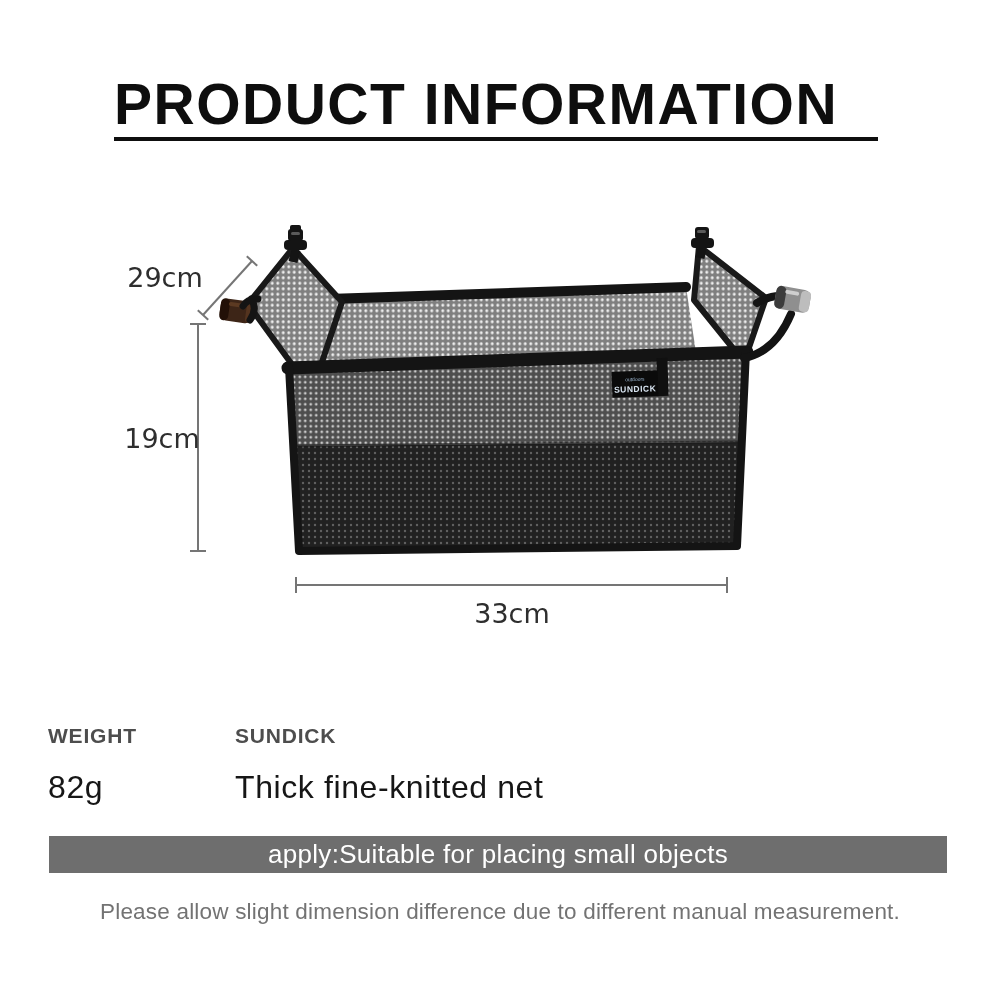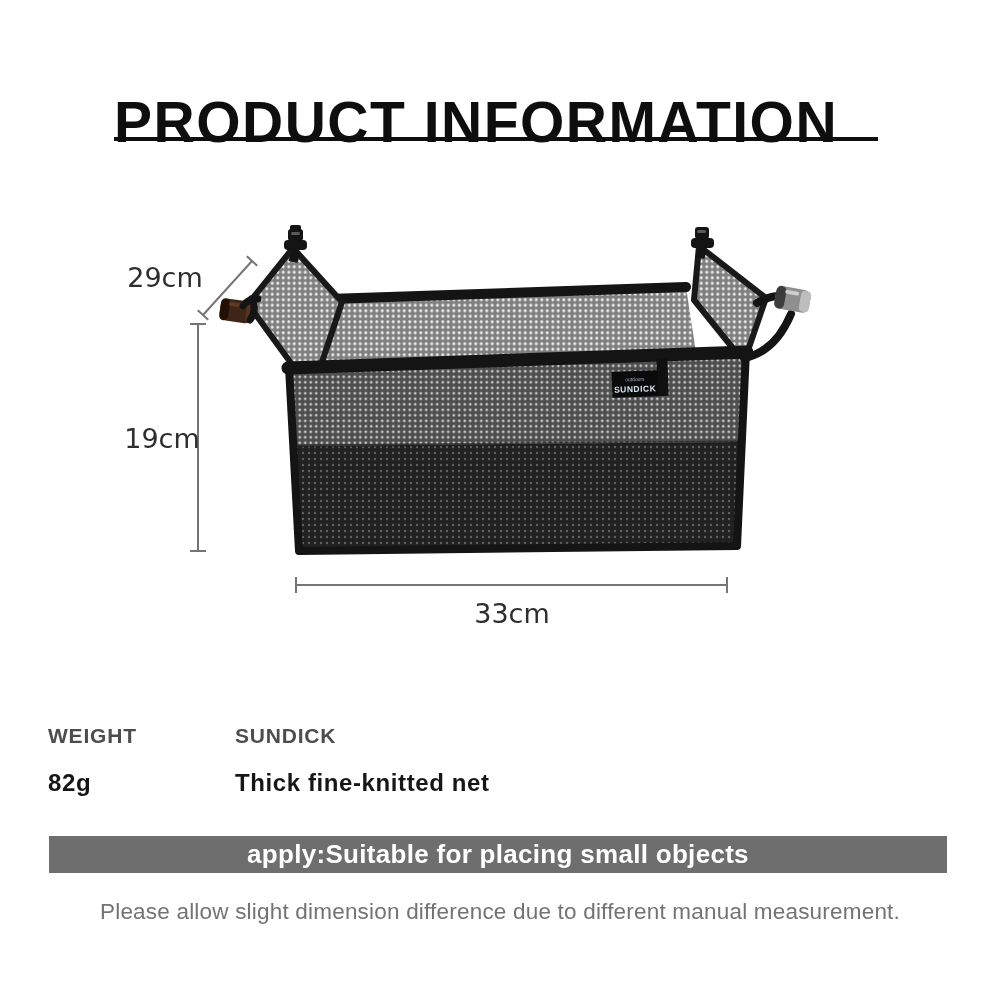--- a/index.html
+++ b/index.html
@@ -5,48 +5,48 @@
   html,body{margin:0;padding:0;background:#ffffff;}
   .page{
     position:relative;width:1000px;height:1000px;margin:0 auto;
     background:#ffffff;overflow:hidden;
     font-family:"Liberation Sans",sans-serif;
   }
   
   .title{
     position:absolute;left:114px;top:74px;width:780px;
     font-size:57px;font-weight:700;letter-spacing:1.5px;
-    color:#0e0e0e;white-space:nowrap;line-height:60px;margin-top:18px;
+    color:#0e0e0e;white-space:nowrap;line-height:60px;
   }
   .title-rule{
     position:absolute;left:114px;top:137px;width:764px;height:4px;
     background:#0e0e0e;
   }
   
   .diagram{position:absolute;left:0;top:0;width:1000px;height:1000px;}
   
   .spec-col{position:absolute;top:724px;}
   .spec-col .lbl{
     font-size:21px;font-weight:700;letter-spacing:0.8px;color:#4d4d4d;
     white-space:nowrap;
   }
   .spec-col .val{
-    margin-top:21px;font-size:24px;font-weight:700;letter-spacing:0.6px;
+    margin-top:21px;font-size:32px;font-weight:400;letter-spacing:0.6px;
     color:#161616;white-space:nowrap;
   }
   .spec-weight{left:48px;}
   .spec-material{left:235px;}
   .spec-size{left:600px;}
   
   .banner{
     position:absolute;left:49px;top:836px;width:898px;height:37px;
     background:#6e6e6e;display:flex;align-items:center;justify-content:center;
   }
   .banner span{
-    color:#ffffff;font-size:26px;font-weight:700;letter-spacing:0.3px;
+    color:#ffffff;font-size:26px;font-weight:400;letter-spacing:0.3px;
     white-space:nowrap;
   }
   
   .footnote{
     position:absolute;left:0;top:899px;width:1000px;text-align:center;
     font-size:22.5px;color:#737373;letter-spacing:0.2px;white-space:nowrap;
   }
   svg text.dim{
     font-family:"DejaVu Sans",sans-serif;font-size:27px;fill:#2e2e2e;
   }

